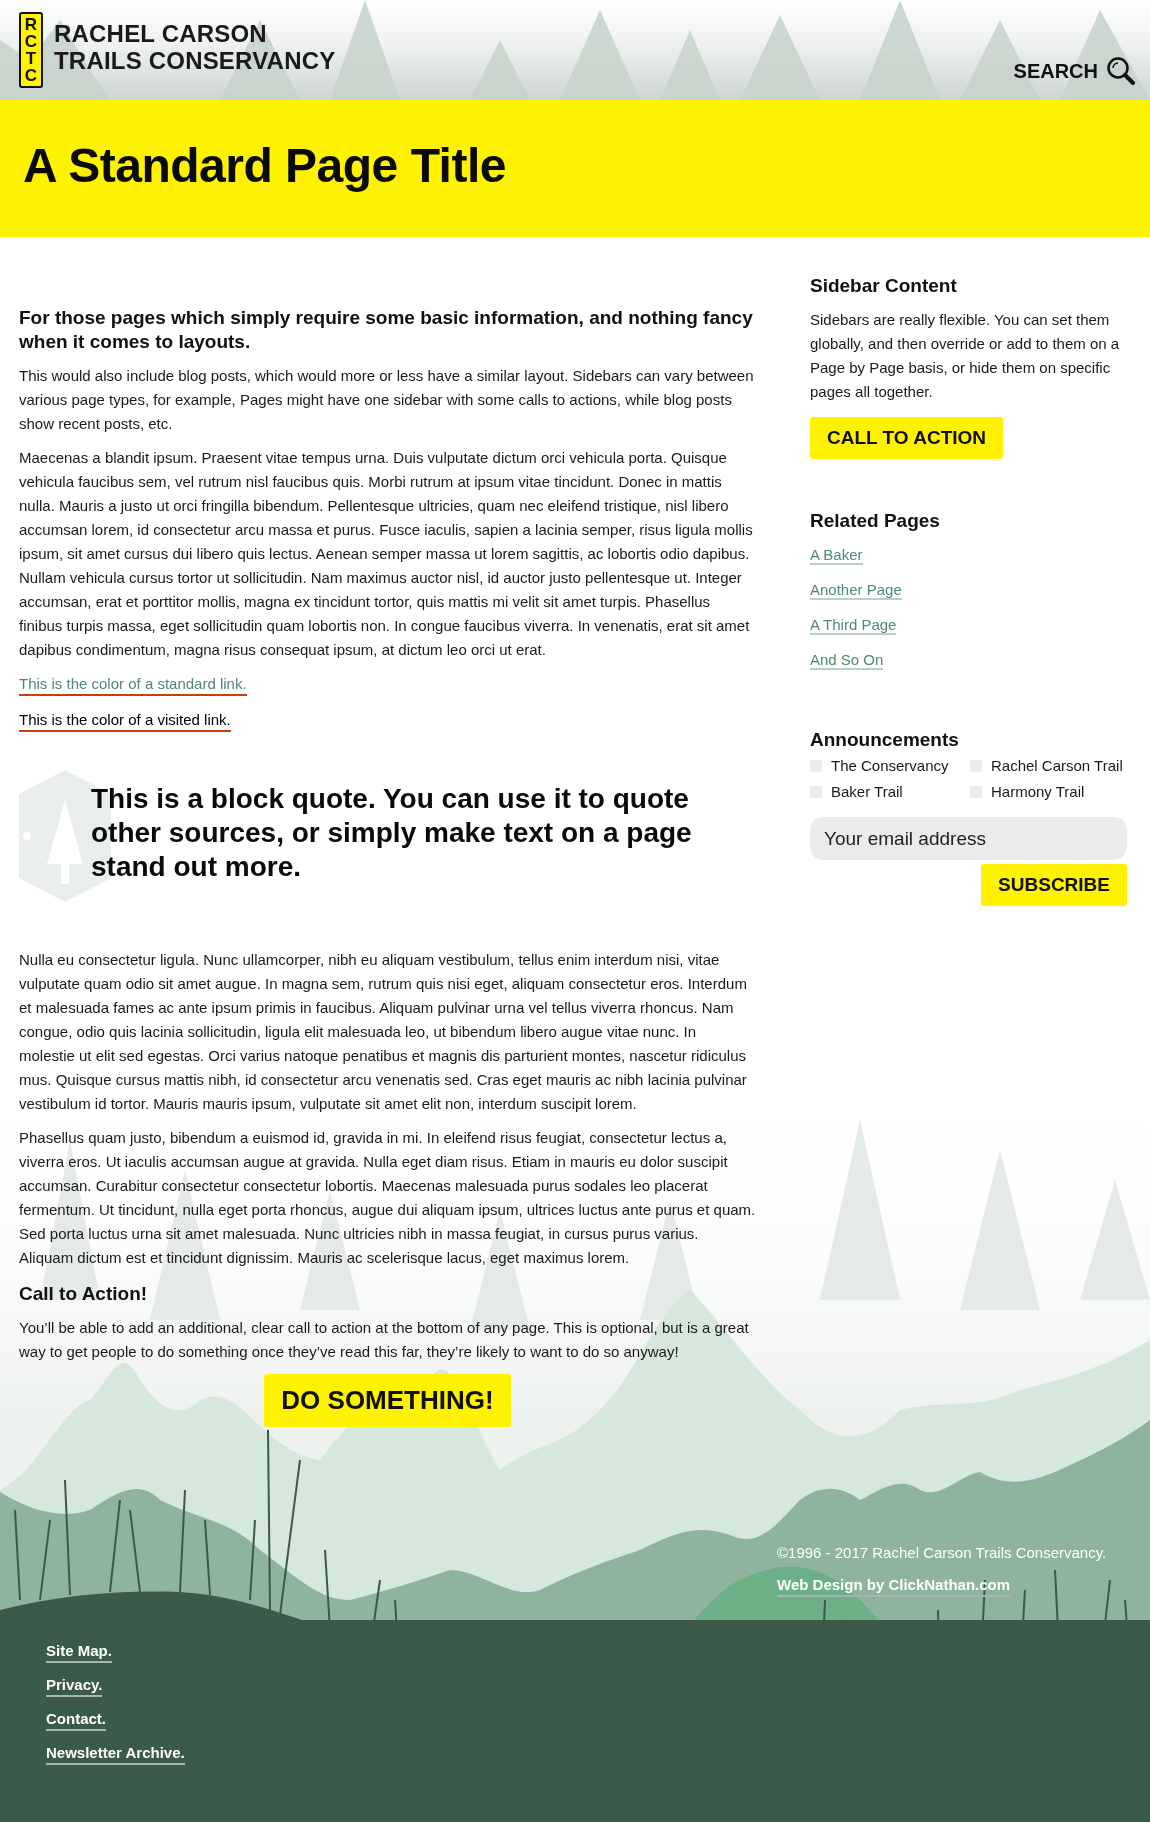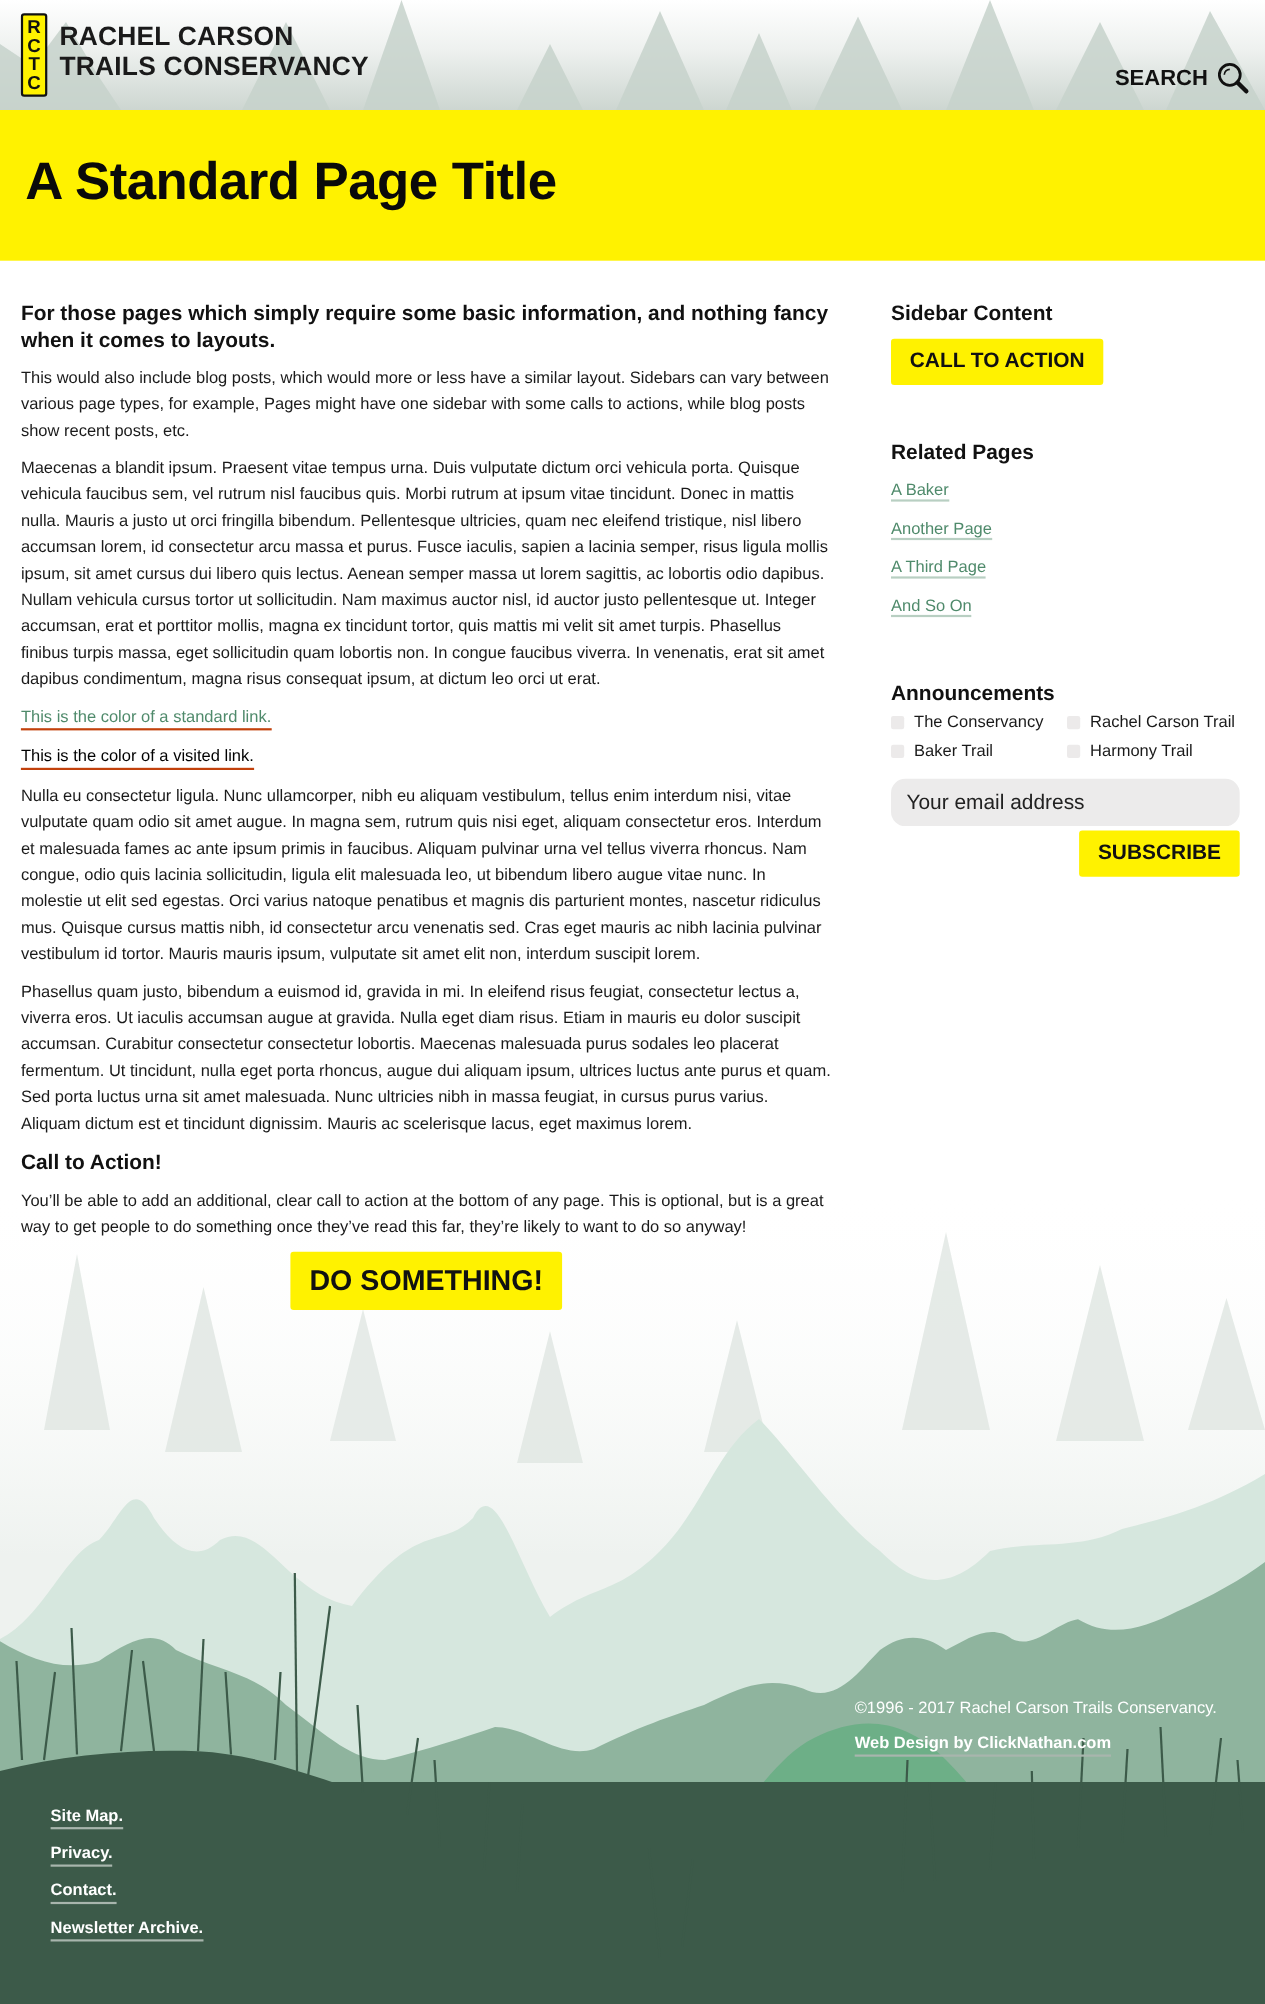--- a/index.html
+++ b/index.html
@@ -55,21 +55,21 @@
   }
   
   .landscape {
     position: absolute; left: 0; top: 1080px; width: 1150px; height: 742px;
   }
   
   .main {
     position: absolute; left: 19px; top: 274px; width: 737px;
     font-size: 15px; line-height: 24px; color: #1a1a1a;
   }
-  .main h2 { font-size: 19px; line-height: 24px; font-weight: bold; margin-bottom: 10px; color: #111; }
+  .main h2 { font-size: 19px; line-height: 24px; font-weight: bold; margin-bottom: 10px; color: #111; margin-top: 32px; }
   .main h3 { font-size: 19px; line-height: 24px; font-weight: bold; margin-bottom: 10px; color: #111; }
   .main p { margin-bottom: 10px; }
   .main a.link {
     color: #4f8a6b; text-decoration: none; border-bottom: 2px solid #c2410c;
     display: inline-block; line-height: 20px;
   }
   .main a.link.visited { color: #000000; }
   .main .link-row { margin-bottom: 12px; }
   .blockquote {
     position: relative; height: 150px; margin-top: 38px; margin-bottom: 28px;
@@ -233,33 +233,42 @@
   <h1>A Standard Page Title</h1>
 </section>
 
 <main class="main">
   <h2>For those pages which simply require some basic information, and nothing fancy when it comes to layouts.</h2>
   <p>This would also include blog posts, which would more or less have a similar layout. Sidebars can vary between various page types, for example, Pages might have one sidebar with some calls to actions, while blog posts show recent posts, etc.</p>
   <p>Maecenas a blandit ipsum. Praesent vitae tempus urna. Duis vulputate dictum orci vehicula porta. Quisque vehicula faucibus sem, vel rutrum nisl faucibus quis. Morbi rutrum at ipsum vitae tincidunt. Donec in mattis nulla. Mauris a justo ut orci fringilla bibendum. Pellentesque ultricies, quam nec eleifend tristique, nisl libero accumsan lorem, id consectetur arcu massa et purus. Fusce iaculis, sapien a lacinia semper, risus ligula mollis ipsum, sit amet cursus dui libero quis lectus. Aenean semper massa ut lorem sagittis, ac lobortis odio dapibus. Nullam vehicula cursus tortor ut sollicitudin. Nam maximus auctor nisl, id auctor justo pellentesque ut. Integer accumsan, erat et porttitor mollis, magna ex tincidunt tortor, quis mattis mi velit sit amet turpis. Phasellus finibus turpis massa, eget sollicitudin quam lobortis non. In congue faucibus viverra. In venenatis, erat sit amet dapibus condimentum, magna risus consequat ipsum, at dictum leo orci ut erat.</p>
   <div class="link-row"><a href="#" class="link">This is the color of a standard link.</a></div>
   <div class="link-row"><a href="#" class="link visited">This is the color of a visited link.</a></div>
 
+  <div class="blockquote">
+    <svg class="hex" viewBox="0 0 96 136">
+      <polygon points="48,2 94,26 94,110 48,134 2,110 2,26" fill="#e9eeeb"></polygon>
+      <polygon points="48,32 30,96 44,96 44,116 52,116 52,96 66,96" fill="#ffffff"></polygon>
+      <circle cx="10" cy="68" r="4" fill="#ffffff"></circle>
+    </svg>
+    <div class="quote-text">This is a block quote. You can use it to quote other sources, or simply make text on a page stand out more.</div>
+  </div>
 
   <p>Nulla eu consectetur ligula. Nunc ullamcorper, nibh eu aliquam vestibulum, tellus enim interdum nisi, vitae vulputate quam odio sit amet augue. In magna sem, rutrum quis nisi eget, aliquam consectetur eros. Interdum et malesuada fames ac ante ipsum primis in faucibus. Aliquam pulvinar urna vel tellus viverra rhoncus. Nam congue, odio quis lacinia sollicitudin, ligula elit malesuada leo, ut bibendum libero augue vitae nunc. In molestie ut elit sed egestas. Orci varius natoque penatibus et magnis dis parturient montes, nascetur ridiculus mus. Quisque cursus mattis nibh, id consectetur arcu venenatis sed. Cras eget mauris ac nibh lacinia pulvinar vestibulum id tortor. Mauris mauris ipsum, vulputate sit amet elit non, interdum suscipit lorem.</p>
   <p>Phasellus quam justo, bibendum a euismod id, gravida in mi. In eleifend risus feugiat, consectetur lectus a, viverra eros. Ut iaculis accumsan augue at gravida. Nulla eget diam risus. Etiam in mauris eu dolor suscipit accumsan. Curabitur consectetur consectetur lobortis. Maecenas malesuada purus sodales leo placerat fermentum. Ut tincidunt, nulla eget porta rhoncus, augue dui aliquam ipsum, ultrices luctus ante purus et quam. Sed porta luctus urna sit amet malesuada. Nunc ultricies nibh in massa feugiat, in cursus purus varius. Aliquam dictum est et tincidunt dignissim. Mauris ac scelerisque lacus, eget maximus lorem.</p>
 
   <h3 style="margin-top:12px;">Call to Action!</h3>
   <p>You’ll be able to add an additional, clear call to action at the bottom of any page. This is optional, but is a great way to get people to do something once they’ve read this far, they’re likely to want to do so anyway!</p>
   <div class="cta-center">
     <button class="btn btn-do">DO SOMETHING!</button>
   </div>
 </main>
 
 <aside class="sidebar">
   <h3>Sidebar Content</h3>
+  <p>Sidebars are really flexible. You can set them globally, and then override or add to them on a Page by Page basis, or hide them on specific pages all together.</p>
   <button class="btn btn-cta">CALL TO ACTION</button>
 
   <div class="related">
     <h3>Related Pages</h3>
     <ul>
       <li><a href="#">A Baker</a></li>
       <li><a href="#">Another Page</a></li>
       <li><a href="#">A Third Page</a></li>
       <li><a href="#">And So On</a></li>
     </ul>

